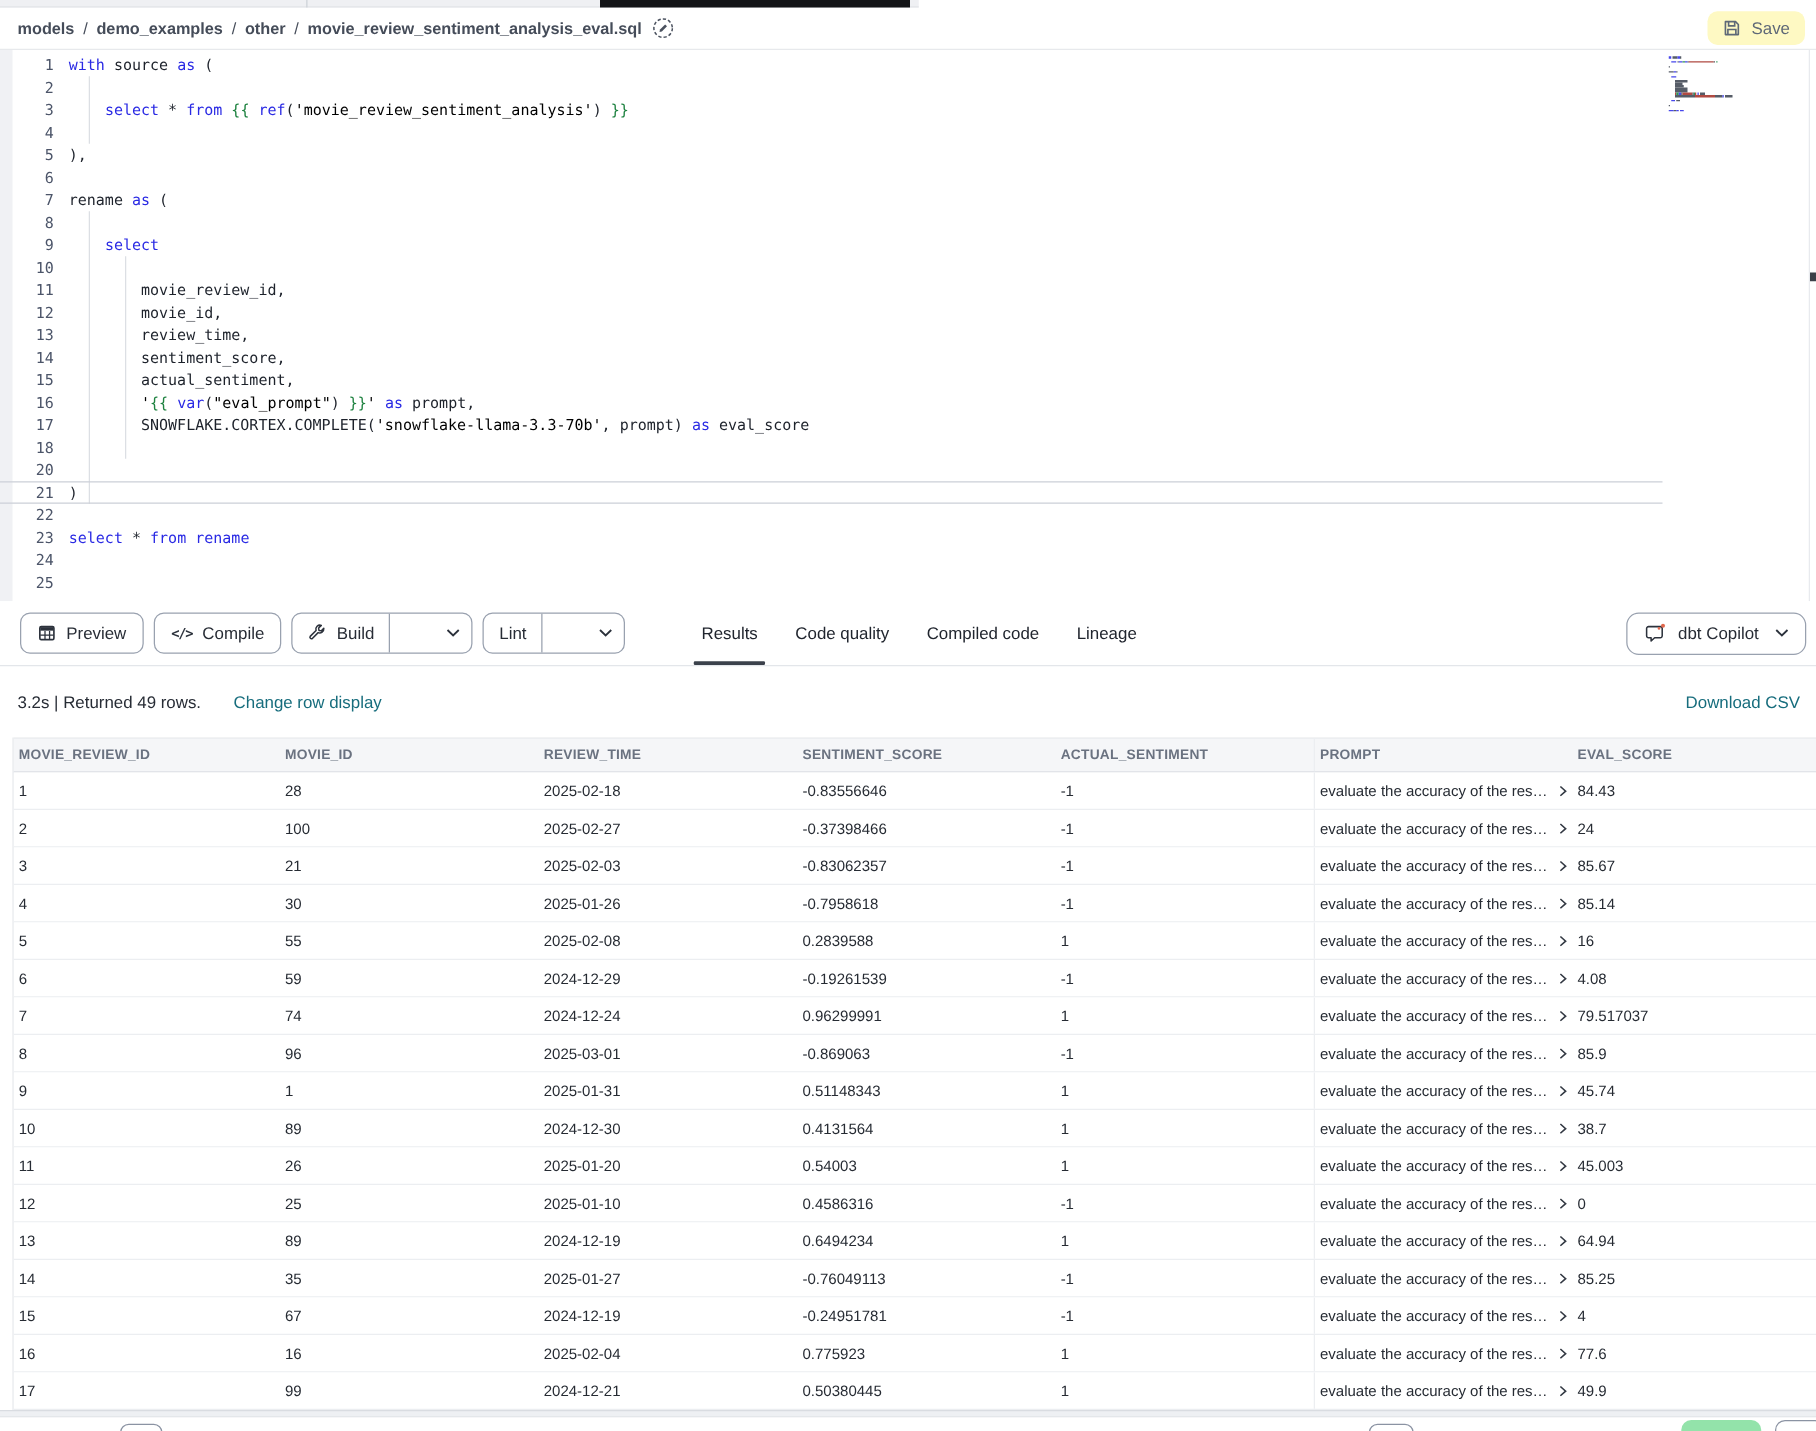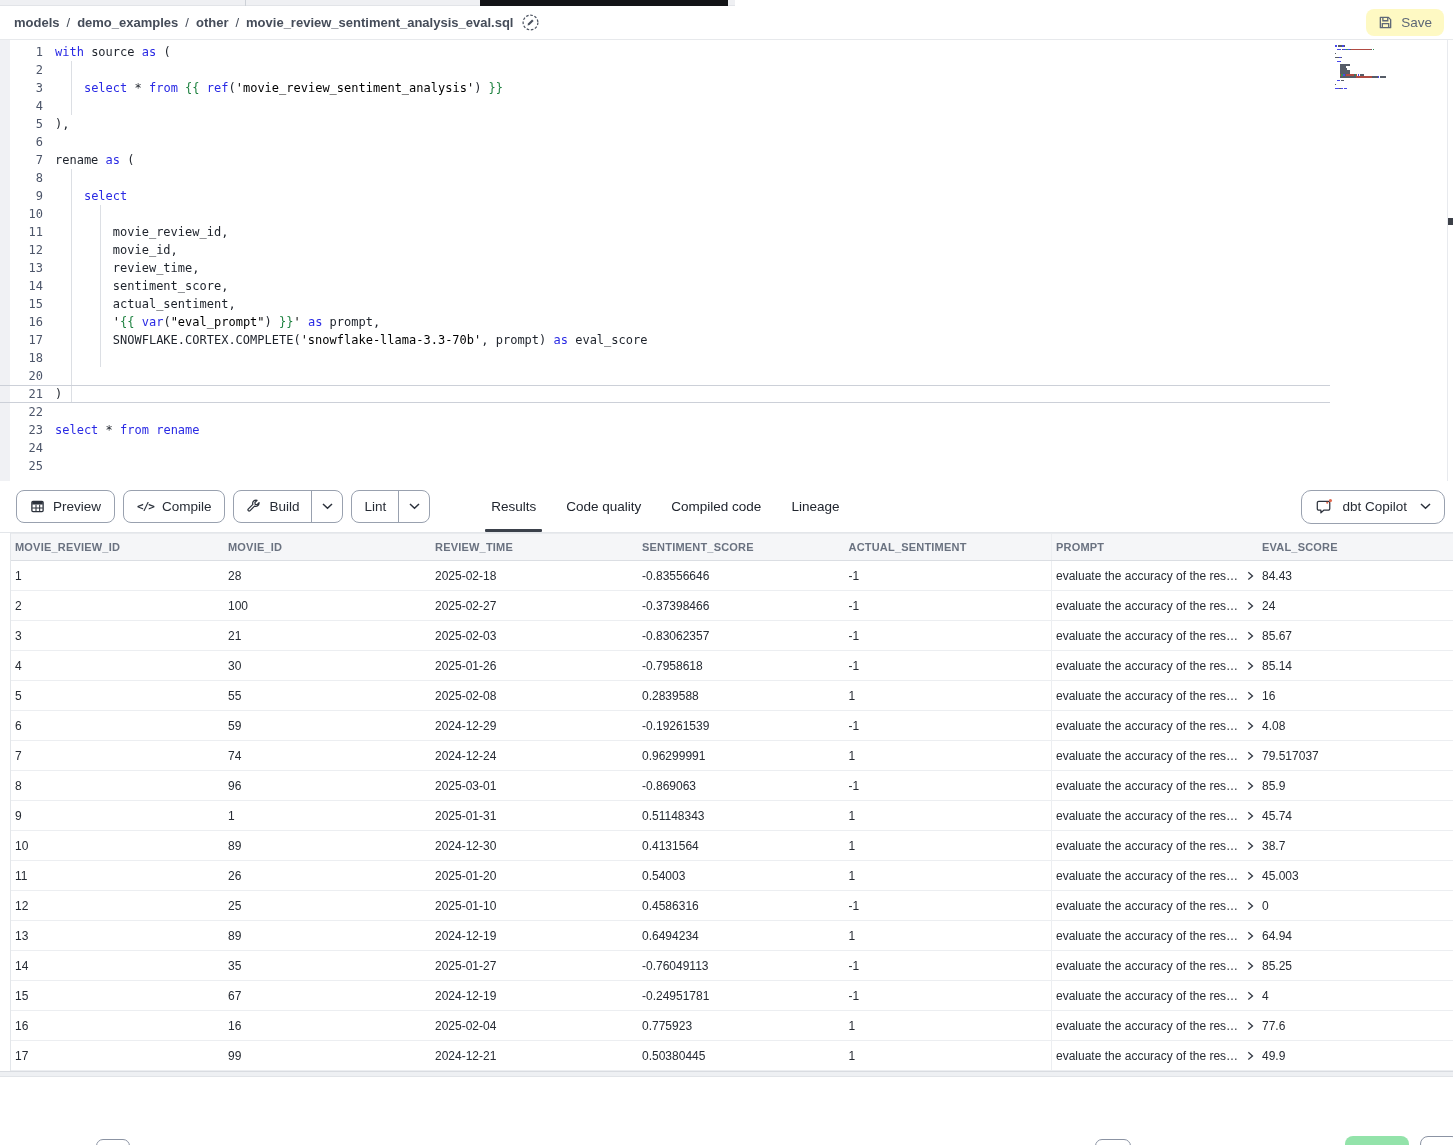--- a/index.html
+++ b/index.html
@@ -35,21 +35,21 @@
   .g2 { left:71px; top:129px; height:234px; }
   .g3 { left:100px; top:165px; height:162px; }
   .minimap { position:absolute; left:1335px; top:5px; width:108px; }
   .mm-row { height:1.6px; margin-bottom:0.35px; display:flex; }
   .mm-kw{background:#4747ec;} .mm-str{background:#b04a42;} .mm-br{background:#2f9456;} .mm-d{background:#565c67;} .mm-sp{background:transparent;}
   .scroll-div { position:absolute; left:1447px; top:0; width:1px; height:100%; background:#e8eaee; }
   .scroll-thumb { position:absolute; left:1448px; top:178px; width:5px; height:7px; background:#3c4048; }
   
   .toolbar { height:52px; border-bottom:1px solid #e3e6ea; display:flex; align-items:center; padding-left:16px; background:#fff; }
   .tb-btn, .tb-split { border:1px solid #99a1af; border-radius:8px; height:33px; background:#fff; color:#272c35;
-    font-size:13.5px; font-family:inherit; margin-right:8px; display:flex; align-items:center; }
+    font-size:13.5px; font-family:inherit; margin-right:8px; display:flex; align-items:center;gap:35px; }
   .tb-btn { gap:8px; padding:0 13px; }
   .tb-split .main { display:flex; align-items:center; gap:8px; padding:0 12px; height:100%; border-right:1px solid #99a1af; }
   .tb-split .chev { width:30px; height:100%; display:flex; align-items:center; justify-content:center; }
   .icon-code { font-family:"DejaVu Sans Mono", monospace; font-size:11px; font-weight:bold; color:#2c323c; letter-spacing:-1px; }
   .tabs { display:flex; height:100%; margin-left:38px; }
   .tab { padding:0 15px; display:flex; align-items:center; font-size:13.5px; color:#20252e; position:relative; cursor:default; }
   .tab.active::after { content:""; position:absolute; left:9px; right:9px; bottom:0; height:3px; background:#3b414b; border-radius:1px; }
   .copilot { margin-left:auto; margin-right:8px; height:34px; border:1px solid #99a1af; border-radius:10px; background:#fff;
     display:flex; align-items:center; gap:9px; padding:0 13px; font-size:13.5px; color:#272c35; font-family:inherit; }
   
@@ -402,20 +402,25 @@
       </span>
       <span>dbt Copilot</span>
       <span style="display:flex; margin-left:4px;">
         <svg width="11" height="7" viewBox="0 0 11 7">
             <path d="M1 1l4.5 4.3L10 1" fill="none" stroke="#2c323c" stroke-width="1.5"></path>
           </svg>
       </span>
     </button>
   </div>
 
+  <div class="statusrow">
+    <span>3.2s | Returned 49 rows.</span>
+    <span class="status-link">Change row display</span>
+    <span class="dl-link">Download CSV</span>
+  </div>
 
   <div class="grid">
     <div class="grid-hd">
         <div class="gcol">MOVIE_REVIEW_ID</div>
         <div class="gcol">MOVIE_ID</div>
         <div class="gcol">REVIEW_TIME</div>
         <div class="gcol">SENTIMENT_SCORE</div>
         <div class="gcol">ACTUAL_SENTIMENT</div>
         <div class="gcol">PROMPT</div>
         <div class="gcol">EVAL_SCORE</div>

